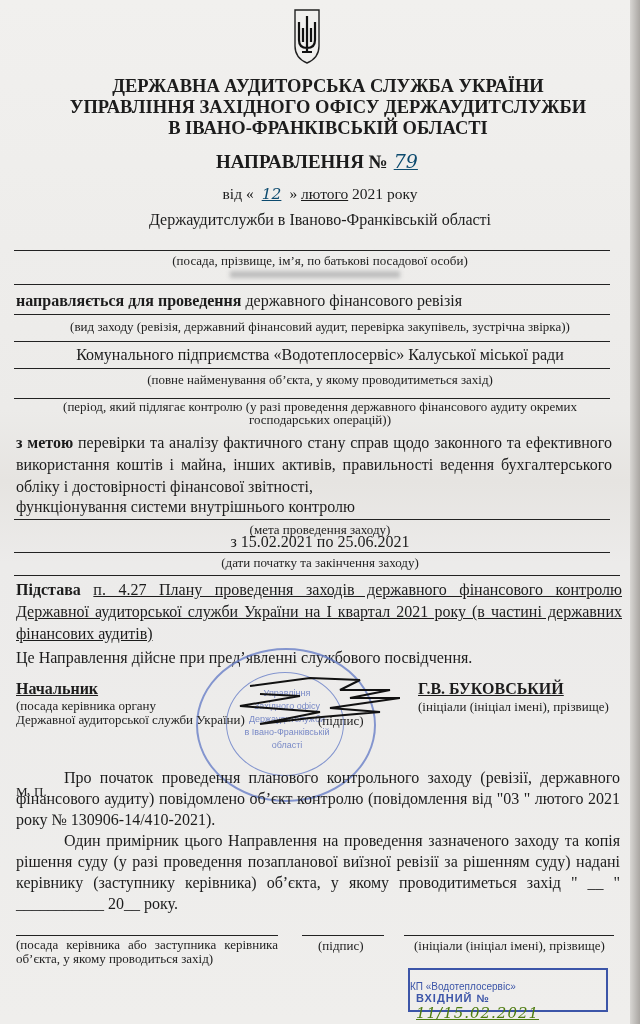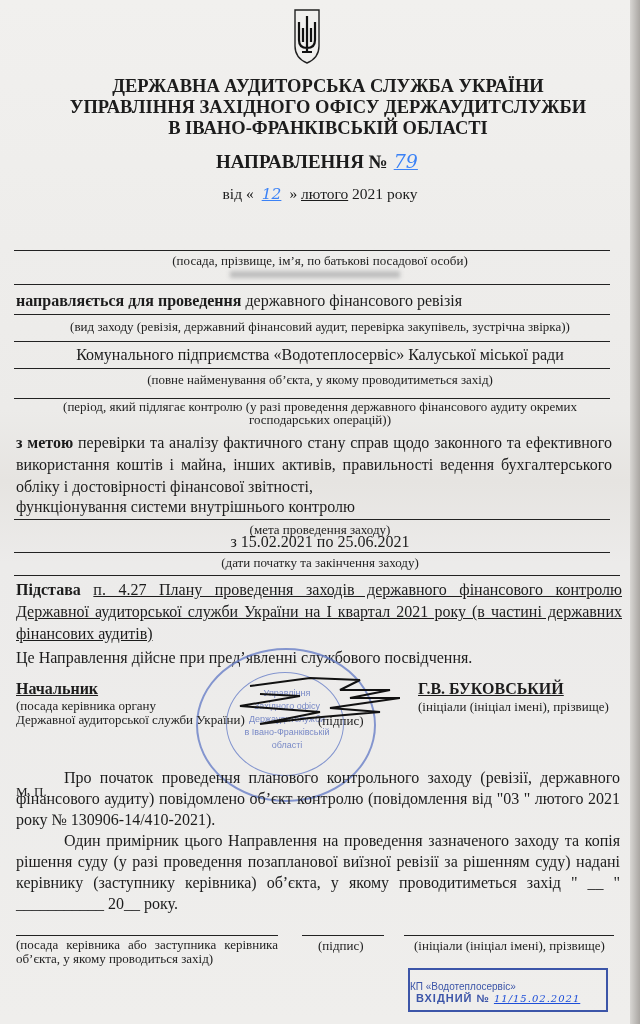--- a/index.html
+++ b/index.html
@@ -8,21 +8,21 @@
       background: linear-gradient(180deg, #f1f0ee 0%, #ecebe9 40%, #e6e4e1 47%, #ecebea 55%, #efeeec 100%);
       font-family: "Liberation Serif", serif; color: #1c1c1c;
     }
     .edge { position: absolute; right: 0; top: 0; width: 10px; height: 1024px;
       background: linear-gradient(90deg, #d8d6d3, #a9a6a2); }
     .abs { position: absolute; }
     .center { text-align: center; left: 0; width: 640px; }
     .emblem { left: 293px; top: 8px; width: 28px; height: 56px; }
     .hdr { font-weight: bold; font-size: 18.5px; line-height: 21px; padding-left: 8px; }
     .title { font-weight: bold; font-size: 19px; }
-    .hand { font-family: "DejaVu Serif", serif; font-style: italic; color: #3b82f6; }
+    .hand { font-family: "DejaVu Serif", serif; font-style: italic; color: #0c4a6e; }
     .line { position: absolute; height: 1px; background: #222; }
     .small { font-size: 13px; color: #222; }
     .body14 { font-size: 16px; }
     .just { text-align: justify; text-align-last: left; }
     .u { text-decoration: underline; }
     .stamp { position: absolute; left: 196px; top: 648px; width: 176px; height: 150px; border-radius: 50%;
       border: 2px solid #6a80c8; opacity: .8; }
     .stamp-inner { position: absolute; left: 28px; top: 22px; width: 116px; height: 102px; border-radius: 50%;
       border: 1.5px solid #6a80c8; }
     .stamp-text { position: absolute; left: 0; width: 120px; text-align: center; font-family: "Liberation Sans", sans-serif;
@@ -50,20 +50,21 @@
   <span>НАПРАВЛЕННЯ №</span><span class="hand u" style="font-weight:normal; padding:0 6px;">79</span>
 </div>
 
 <div class="abs center body14" style="top:185px; font-size:15.5px;">
   <span>від «</span><span class="hand u" style="padding:0 8px;">12</span><span>»</span>
   <span class="u">лютого</span>
   <span>2021 року</span>
 </div>
 
 <div class="abs center body14" style="top:209px; line-height:21px;">
+  <div>Держаудитслужби в Іваново-Франківській області</div>
 </div>
 <div class="line" style="left:14px; width:596px; top:250px;"></div>
 <div class="abs center small" style="top:253px;">(посада, прізвище, ім’я, по батькові посадової особи)</div>
 <div class="abs" style="left:230px; top:271px; width:170px; height:7px; background:#bdbdbd; filter:blur(2px);"></div>
 <div class="line" style="left:14px; width:596px; top:284px;"></div>
 
 <div class="abs body14" style="left:16px; top:292px;">
   <b>направляється для проведення</b> <span>державного фінансового ревізія</span>
 </div>
 <div class="line" style="left:14px; width:596px; top:314px;"></div>
@@ -125,15 +126,15 @@
 <div class="line" style="left:302px; width:82px; top:935px;"></div>
 <div class="line" style="left:404px; width:210px; top:935px;"></div>
 <div class="abs small just" style="left:16px; width:262px; top:938px; line-height:14px;">(посада керівника або заступника керівника об’єкта, у якому проводиться захід)</div>
 <div class="abs small" style="left:318px; top:938px;">(підпис)</div>
 <div class="abs small" style="left:414px; top:938px;">(ініціали (ініціал імені), прізвище)</div>
 
 <div class="box-stamp">
   <div style="font-size:10px; margin-top:11px;">КП «Водотеплосервіс»</div>
   <div style="font-size:11px; margin-left:6px; font-weight:bold; letter-spacing:1px;">
     <span>ВХІДНИЙ №</span>
-    <span class="hand u" style="font-weight:normal; font-size:10px; color:#1d4ed8;font-style:italic;">11/15.02.2021</span>
+    <span class="hand u" style="font-weight:normal; font-size:15px; color:#4d7c0f;font-style:italic;">11/15.02.2021</span>
   </div>
 </div>
 
 </body></html>

